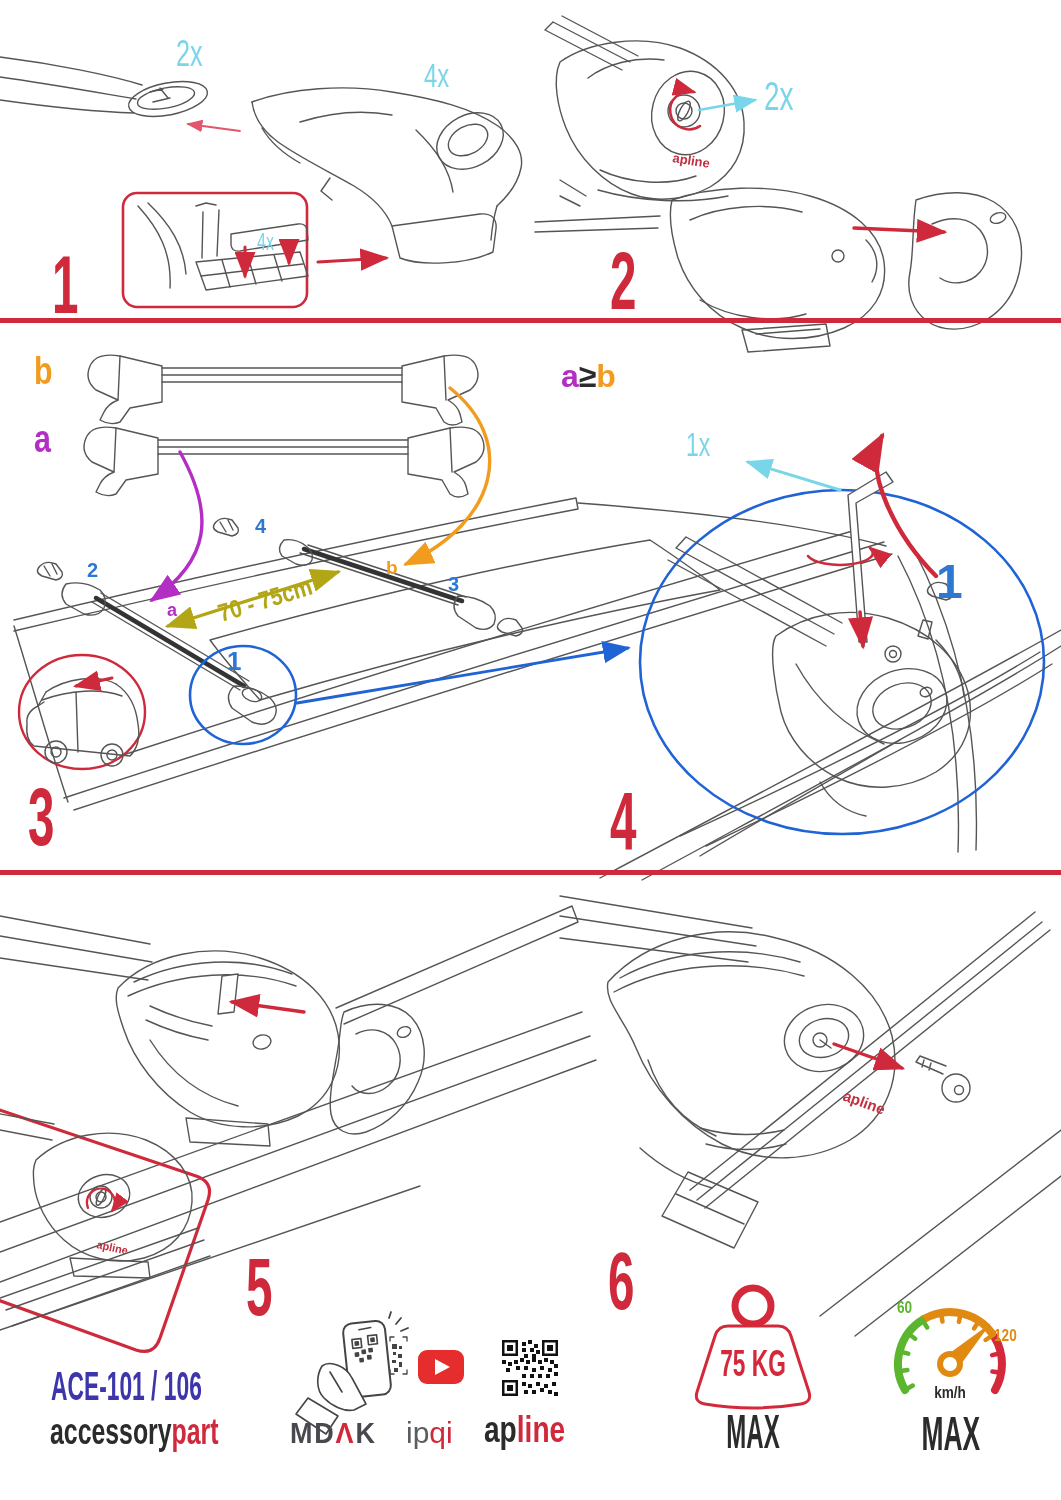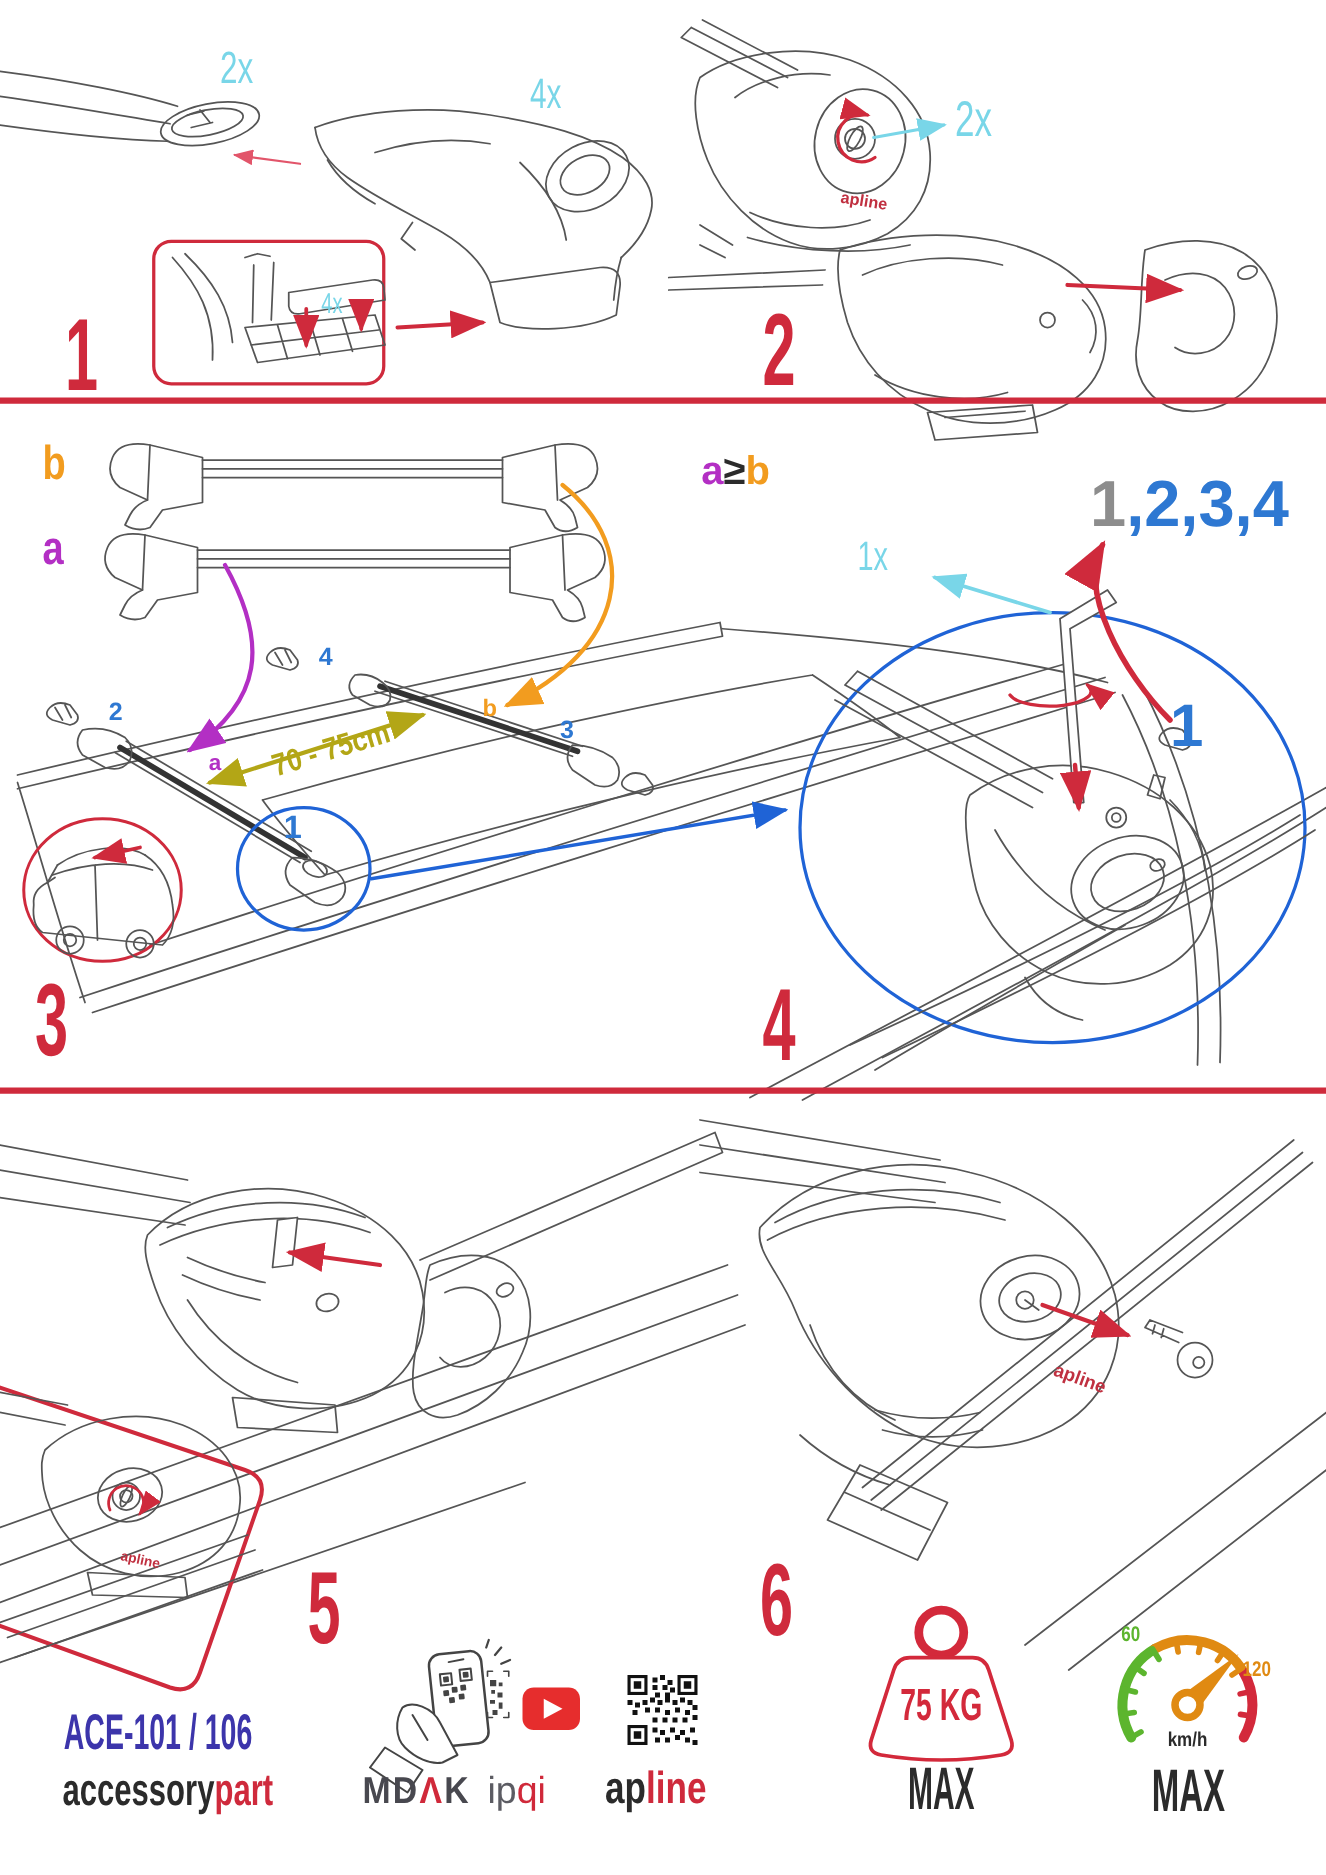--- a/index.html
+++ b/index.html
@@ -342,32 +342,31 @@
   <div class="lbl b blue" style="left:87px;top:560px;font-size:20px">2</div>
   <div class="lbl b blue" style="left:255px;top:516px;font-size:20px">4</div>
   <div class="lbl b orange" style="left:386px;top:558px;font-size:19px">b</div>
   <div class="lbl b blue" style="left:448px;top:574px;font-size:20px">3</div>
   <div class="lbl b purple" style="left:167px;top:601px;font-size:18px">a</div>
   <div class="lbl b blue" style="left:227px;top:648px;font-size:26px">1</div>
   <div class="lbl b olive" style="left:215px;top:602px;font-size:25px;transform:rotate(-17deg) scaleX(.85)">70 - 75cm</div>
   <div class="lbl stepnum" style="left:28px;top:776px">3</div>
 
   <div class="lbl b" style="left:561px;top:360px;font-size:32px"><span class="purple">a</span><span class="ink">≥</span><span class="orange">b</span></div>
-  <div class="lbl b" style="left:872px;top:378px;font-size:52px"><span class="gray">1</span><span class="blue">,2,3,4</span></div>
   <div class="lbl qty" style="left:686px;top:428px;font-size:33px">1x</div>
   <div class="lbl b blue" style="left:936px;top:558px;font-size:48px">1</div>
   <div class="lbl stepnum" style="left:610px;top:780px">4</div>
 
   <div class="lbl stepnum" style="left:246px;top:1246px">5</div>
   <div class="lbl stepnum" style="left:608px;top:1240px">6</div>
 
   <div class="lbl b indigo" style="left:51px;top:1366px;font-size:40px;transform:scaleX(.57)">ACE-101 / 106</div>
   <div class="lbl b" style="left:50px;top:1414px;font-size:36px;transform:scaleX(.69)"><span class="ink">accessory</span><span class="red">part</span></div>
   <div class="lbl b" style="left:290px;top:1418px;font-size:30px;letter-spacing:2px;transform:scaleX(.9);color:#48484f"><span>MD</span><span style="color:#d0293a">Λ</span><span>K</span></div>
-  <div class="lbl" style="left:390px;top:1418px;font-size:30px;font-weight:500;color:#5c5c63"><span>ip</span><span style="color:#d0293a">qi</span></div>
+  <div class="lbl" style="left:406px;top:1418px;font-size:30px;font-weight:500;color:#5c5c63"><span>ip</span><span style="color:#d0293a">qi</span></div>
   <div class="lbl b" style="left:484px;top:1412px;font-size:36px;transform:scaleX(.78)"><span class="ink">ap</span><span class="red">line</span></div>
 
   <div class="lbl b ctr" style="left:701px;top:1346px;width:104px;font-size:36px;color:#d3293b;transform:scaleX(.63)">75 KG</div>
   <div class="lbl b ctr ink" style="left:697px;top:1408px;width:112px;font-size:48px;transform:scaleX(.5)">MAX</div>
   <div class="lbl b" style="left:897px;top:1299px;font-size:17px;color:#5cb52e;transform:scaleX(.8)">60</div>
   <div class="lbl b" style="left:994px;top:1327px;font-size:17px;color:#e08a12;transform:scaleX(.8)">120</div>
   <div class="lbl ctr ink" style="left:908px;top:1385px;width:84px;font-size:16px;font-weight:600;transform:scaleX(.85)">km/h</div>
   <div class="lbl b ctr ink" style="left:898px;top:1410px;width:104px;font-size:48px;transform:scaleX(.55)">MAX</div>
 </div>
 

